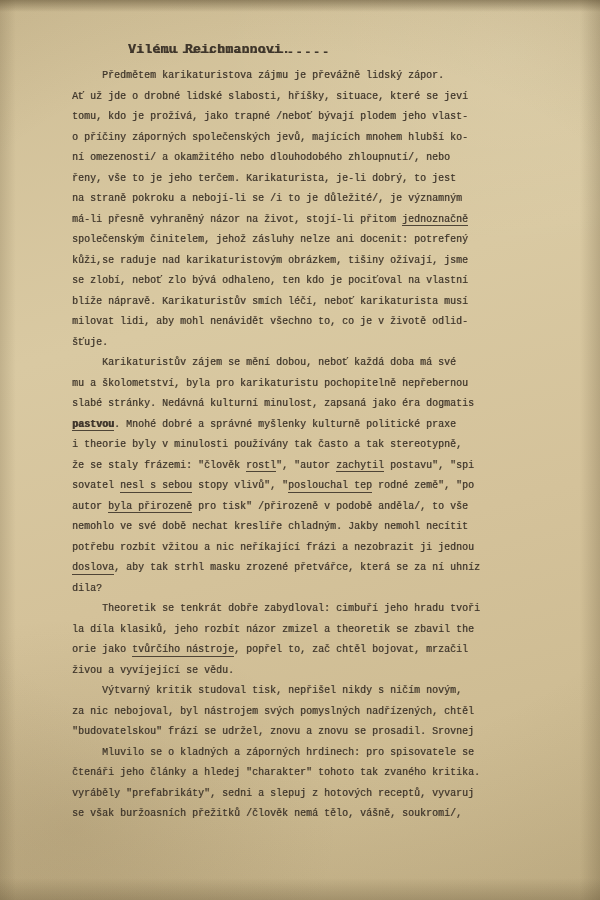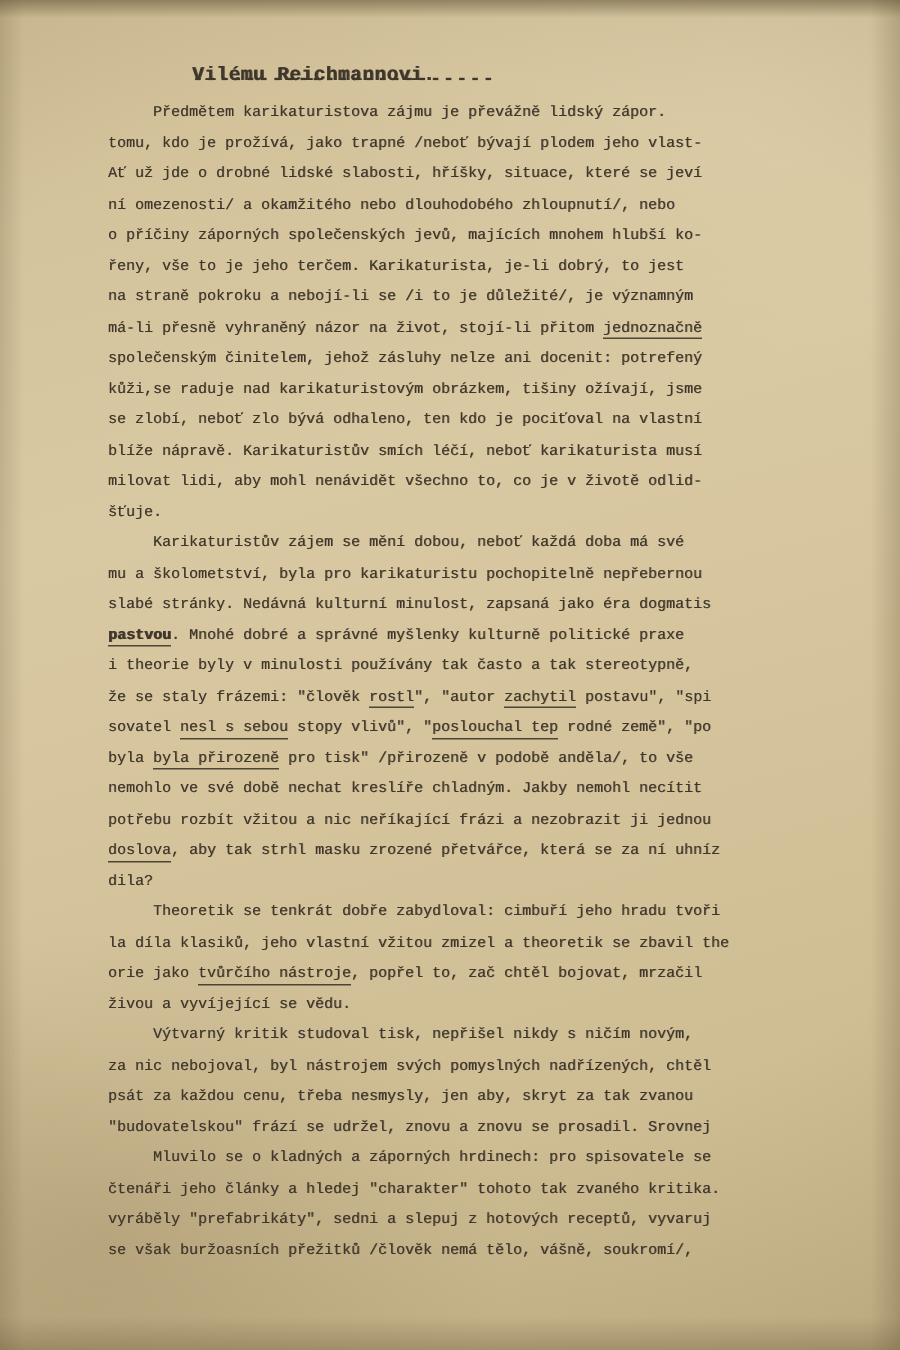--- a/index.html
+++ b/index.html
@@ -71,52 +71,51 @@
 </style>
 </head>
 <body>
 
 <div class="page">
   <div class="content">
     <div class="title">Vilému Reichmannovi.</div>
     <div class="dashes">-----------------------</div>
     <div class="docbody">
         <div class="line"><span>     Předmětem karikaturistova zájmu je převážně lidský zápor.</span></div>
+        <div class="line"><span>Ať už jde o drobné lidské slabosti, hříšky, situace, které se jeví</span></div>
         <div class="line"><span>tomu, kdo je prožívá, jako trapné /neboť bývají plodem jeho vlast-</span></div>
-        <div class="line"><span>Ať už jde o drobné lidské slabosti, hříšky, situace, které se jeví</span></div>
+        <div class="line"><span>o příčiny záporných společenských jevů, majících mnohem hlubší ko-</span></div>
         <div class="line"><span>ní omezenosti/ a okamžitého nebo dlouhodobého zhloupnutí/, nebo</span></div>
-        <div class="line"><span>o příčiny záporných společenských jevů, majících mnohem hlubší ko-</span></div>
         <div class="line"><span>řeny, vše to je jeho terčem. Karikaturista, je-li dobrý, to jest</span></div>
         <div class="line"><span>na straně pokroku a nebojí-li se /i to je důležité/, je významným</span></div>
         <div class="line"><span>má-li přesně vyhraněný názor na život, stojí-li přitom </span><span class="u">jednoznačně</span></div>
         <div class="line"><span>společenským činitelem, jehož zásluhy nelze ani docenit: potrefený</span></div>
         <div class="line"><span>kůži,se raduje nad karikaturistovým obrázkem, tišiny ožívají, jsme</span></div>
         <div class="line"><span>se zlobí, neboť zlo bývá odhaleno, ten kdo je pociťoval na vlastní</span></div>
         <div class="line"><span>blíže nápravě. Karikaturistův smích léčí, neboť karikaturista musí</span></div>
         <div class="line"><span>milovat lidi, aby mohl nenávidět všechno to, co je v životě odlid-</span></div>
         <div class="line"><span>šťuje.</span></div>
         <div class="line"><span>     Karikaturistův zájem se mění dobou, neboť každá doba má své</span></div>
         <div class="line"><span>mu a školometství, byla pro karikaturistu pochopitelně nepřebernou</span></div>
         <div class="line"><span>slabé stránky. Nedávná kulturní minulost, zapsaná jako éra dogmatis</span></div>
         <div class="line"><span class="u b">pastvou</span><span>. Mnohé dobré a správné myšlenky kulturně politické praxe</span></div>
         <div class="line"><span>i theorie byly v minulosti používány tak často a tak stereotypně,</span></div>
         <div class="line"><span>že se staly frázemi: "člověk </span><span class="u">rostl</span><span>", "autor </span><span class="u">zachytil</span><span> postavu", "spi</span></div>
         <div class="line"><span>sovatel </span><span class="u">nesl s sebou</span><span> stopy vlivů", "</span><span class="u">poslouchal tep</span><span> rodné země", "po</span></div>
-        <div class="line"><span>byla </span><span class="u">byla přirozeně</span><span> pro tisk" /přirozeně v podobě anděla/, to vše</span></div>
+        <div class="line"><span>autor </span><span class="u">byla přirozeně</span><span> pro tisk" /přirozeně v podobě anděla/, to vše</span></div>
         <div class="line"><span>nemohlo ve své době nechat kreslíře chladným. Jakby nemohl necítit</span></div>
         <div class="line"><span>potřebu rozbít vžitou a nic neříkající frázi a nezobrazit ji jednou</span></div>
         <div class="line"><span class="u">doslova</span><span>, aby tak strhl masku zrozené přetvářce, která se za ní uhníz</span></div>
         <div class="line"><span>dila?</span></div>
         <div class="line"><span>     Theoretik se tenkrát dobře zabydloval: cimbuří jeho hradu tvoři</span></div>
-        <div class="line"><span>la díla klasiků, jeho vlastní vžitou zmizel a theoretik se zbavil the</span></div>
+        <div class="line"><span>la díla klasiků, jeho rozbít názor zmizel a theoretik se zbavil the</span></div>
         <div class="line"><span>orie jako </span><span class="u">tvůrčího nástroje</span><span>, popřel to, zač chtěl bojovat, mrzačil</span></div>
         <div class="line"><span>živou a vyvíjející se vědu.</span></div>
         <div class="line"><span>     Výtvarný kritik studoval tisk, nepřišel nikdy s ničím novým,</span></div>
         <div class="line"><span>za nic nebojoval, byl nástrojem svých pomyslných nadřízených, chtěl</span></div>
-        <div class="line"><span>psát za každou cenu, třeba nesmysly, jen aby, skryt za tak zvanou</span></div>
         <div class="line"><span>"budovatelskou" frází se udržel, znovu a znovu se prosadil. Srovnej</span></div>
         <div class="line"><span>     Mluvilo se o kladných a záporných hrdinech: pro spisovatele se</span></div>
         <div class="line"><span>čtenáři jeho články a hledej "charakter" tohoto tak zvaného kritika.</span></div>
         <div class="line"><span>vyráběly "prefabrikáty", sedni a slepuj z hotových receptů, vyvaruj</span></div>
         <div class="line"><span>se však buržoasních přežitků /člověk nemá tělo, vášně, soukromí/,</span></div>
       </div>
   </div>
 </div>
 
 </body></html>

